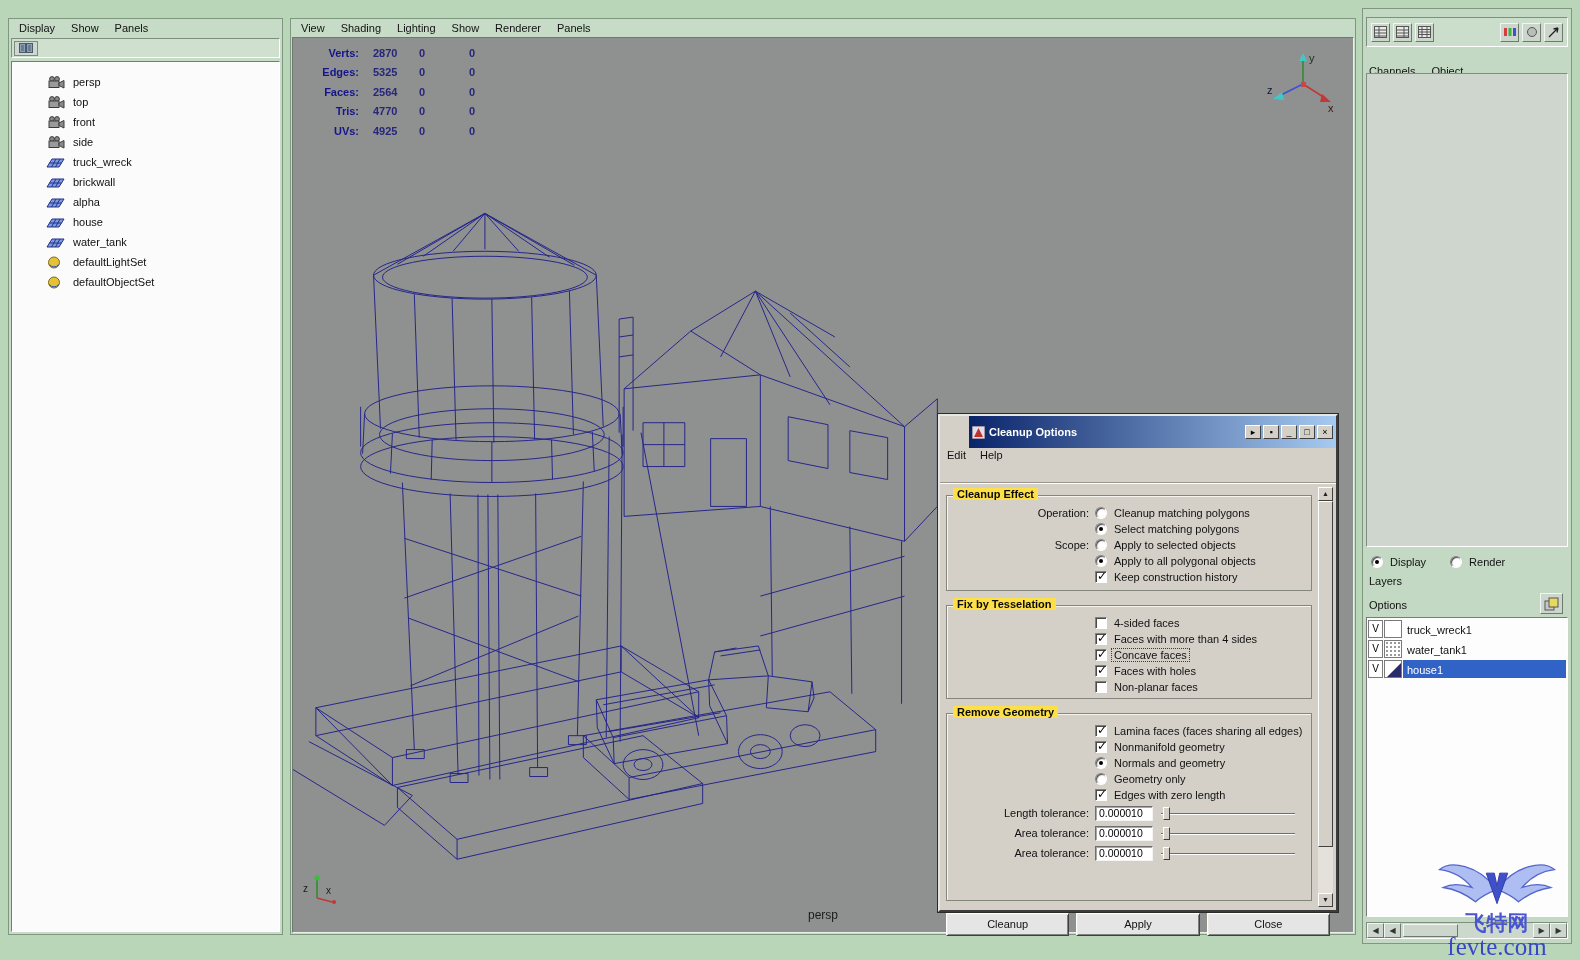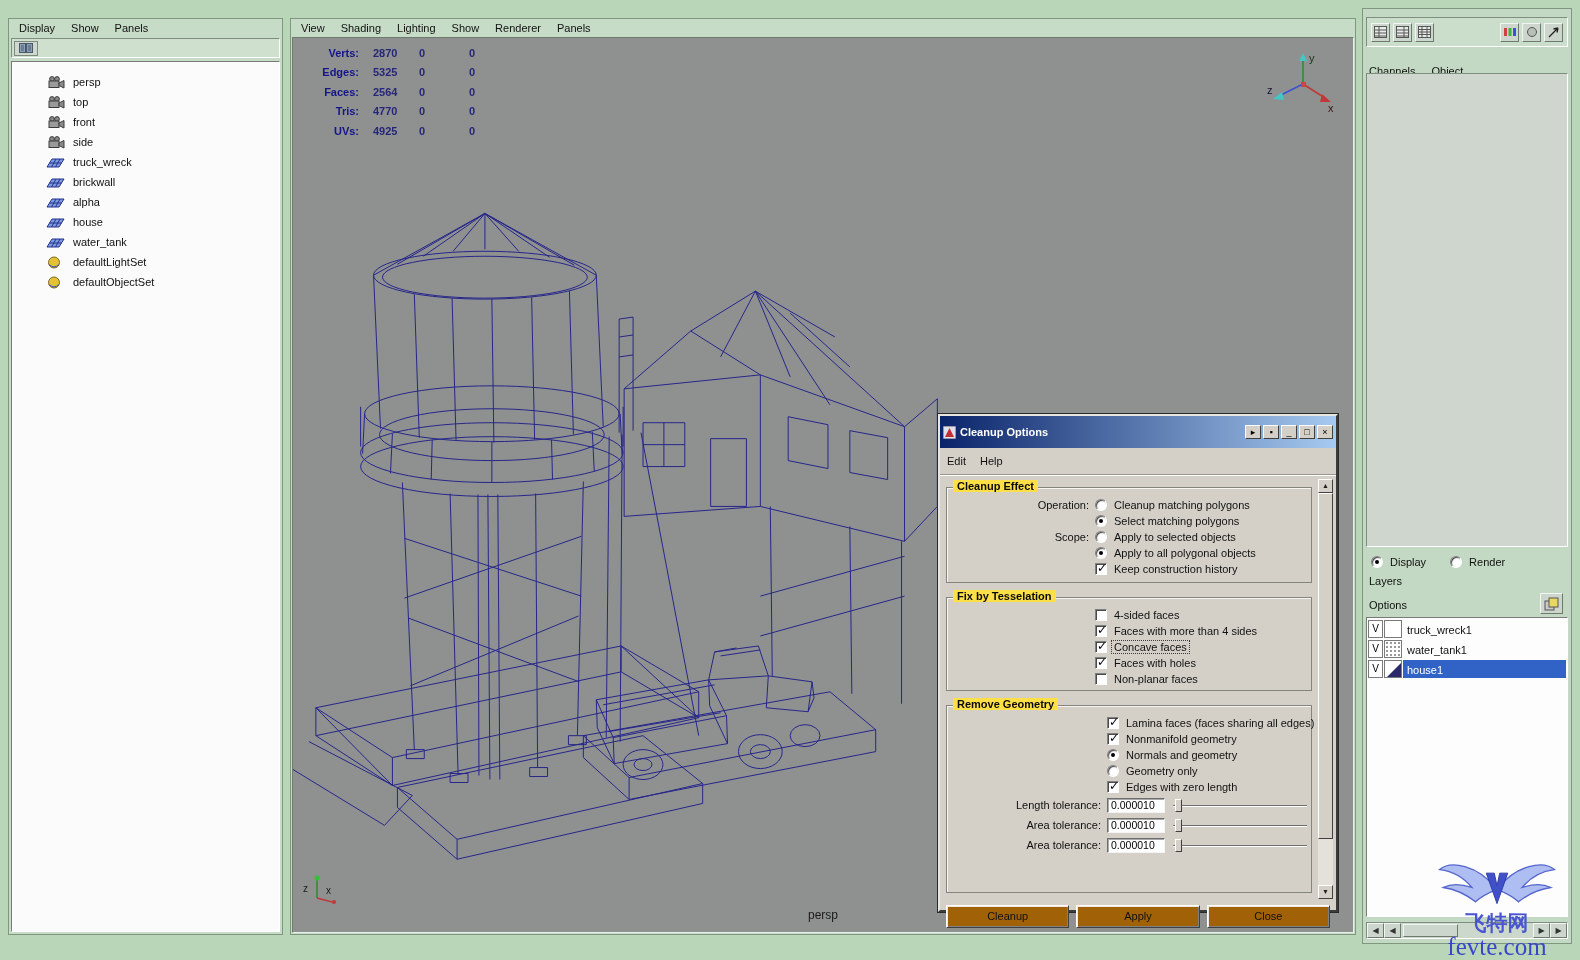--- a/index.html
+++ b/index.html
@@ -76,44 +76,44 @@
   .sc-btn { width:17px; height:100%; background:#ccd6cc; border:1px solid; border-color:#f2f6f2 #6e7a6e #6e7a6e #f2f6f2;
             font-size:8px; line-height:14px; text-align:center; color:#333; flex:none; }
   .sc-track { flex:1; position:relative; }
   .sc-thumb-h { position:absolute; left:2px; top:1px; bottom:1px; width:42%;
                 background:#ccd6cc; border:1px solid; border-color:#f2f6f2 #6e7a6e #6e7a6e #f2f6f2; }
 
   
   .dlg { position:absolute; left:938px; top:414px; width:400px; height:498px; background:#d4d0c8;
          border:2px solid; border-color:#e8e6e0 #3c3c3c #3c3c3c #e8e6e0; box-shadow:0 0 0 1px #2a2a2a; }
   .dlg-titlebar { height:18px; display:flex; align-items:center; padding:16px 3px;
-                  background:linear-gradient(90deg,#0a246a,#a6caf0); }
+                  background:linear-gradient(90deg,#0a246a,#a6caf0);margin-left:29px; }
   .dlg-title { flex:1; color:#fff; font-weight:bold; font-size:11px; padding-left:4px; white-space:nowrap; }
   .tb-btn { width:16px; height:14px; margin-left:2px; background:#d4d0c8; border:1px solid;
             border-color:#ffffff #404040 #404040 #ffffff; font-size:9px; line-height:12px; text-align:center; color:#000; flex:none; }
-  .dlg-menubar { height:27px; display:flex; align-items:center; border-bottom:1px solid #9a968e; box-shadow:0 1px 0 #fff; }
+  .dlg-menubar { height:35px; display:flex; border-bottom:1px solid #9a968e; box-shadow:0 1px 0 #fff; }
   .dlg-menubar .menu-item { padding:1px 7px; }
   .dlg-body { position:relative; height:461px; }
   .grp { position:absolute; left:6px; width:366px; border:1px solid #84867e; box-shadow: inset 1px 1px 0 #f6f5f0; }
   .grp-title { position:absolute; top:-8px; left:6px; background:#fde047; padding:0 4px; font-weight:bold; color:#0a0a0a; white-space:nowrap; }
   .grp-body { padding-top:9px; }
   .opt-row { position:relative; height:16px; display:flex; align-items:center; padding-left:148px; }
   .field-row { position:relative; height:20px; display:flex; align-items:center; padding-left:148px; }
   .row17 { height:17px; }
   .opt-prefix { position:absolute; left:0; top:0; width:142px; height:100%; display:flex; align-items:center;
                 justify-content:flex-end; white-space:nowrap; }
   .num-field { width:58px; height:15px; background:#fff; border:1px solid; border-color:#6e6e6e #f4f4f4 #f4f4f4 #6e6e6e;
                box-shadow: inset 1px 1px 0 #a8a8a8; font-size:10.5px; font-family:"Liberation Sans","DejaVu Sans",sans-serif;
                padding:0 3px; flex:none; }
   .slider { flex:1; max-width:134px; margin-left:8px; height:13px; position:relative; }
   .slider .track { position:absolute; left:0; right:0; top:6px; height:1px; background:#6e6e6e; box-shadow:0 1px 0 #fff; }
   .slider .thumb { position:absolute; left:2px; top:0; width:7px; height:13px; background:#d4d0c8;
                    border:1px solid; border-color:#ffffff #404040 #404040 #ffffff; }
   .dlg-buttons { position:absolute; left:6px; right:6px; top:430px; display:flex; gap:7px; }
-  .win-btn { flex:1; height:23px; background:#a16207; border:1px solid; border-color:#ffffff #404040 #404040 #ffffff;
+  .win-btn { flex:1; height:23px; background:#e5e5e5; border:1px solid; border-color:#ffffff #404040 #404040 #ffffff;
              box-shadow: inset 1px 1px 0 #ece9e2, inset -1px -1px 0 #808080; font-size:11px; text-align:center; line-height:21px; }
   .dlg-scroll { position:absolute; right:3px; top:4px; width:15px; height:420px; background:#e3e1da; }
   .sb-btn { position:absolute; left:0; width:15px; height:14px; background:#d4d0c8; border:1px solid;
             border-color:#ffffff #404040 #404040 #ffffff; font-size:7px; text-align:center; line-height:12px; color:#222; }
   .sb-up { top:0; } .sb-down { bottom:0; }
   .sb-thumb { position:absolute; left:0; top:14px; width:15px; height:346px; background:#d4d0c8; border:1px solid;
               border-color:#ffffff #404040 #404040 #ffffff; }
 
   
   .watermark { position:absolute; right:6px; bottom:0px; width:154px; text-align:center; z-index:40; line-height:1.05; }
@@ -529,21 +529,21 @@
             <span class="cb checked"></span>
             <span class="opt-label">Faces with holes</span>
           </div>
           <div class="opt-row">
             <span class="cb"></span>
             <span class="opt-label">Non-planar faces</span>
           </div>
         </div>
       </div>
 
-      <div class="grp" style="top:230px; height:188px;padding-left:12px;">
+      <div class="grp" style="top:230px; height:188px;">
         <span class="grp-title">Remove Geometry</span>
         <div class="grp-body">
           <div class="opt-row">
             <span class="cb checked"></span>
             <span class="opt-label">Lamina faces (faces sharing all edges)</span>
           </div>
           <div class="opt-row">
             <span class="cb checked"></span>
             <span class="opt-label">Nonmanifold geometry</span>
           </div>

